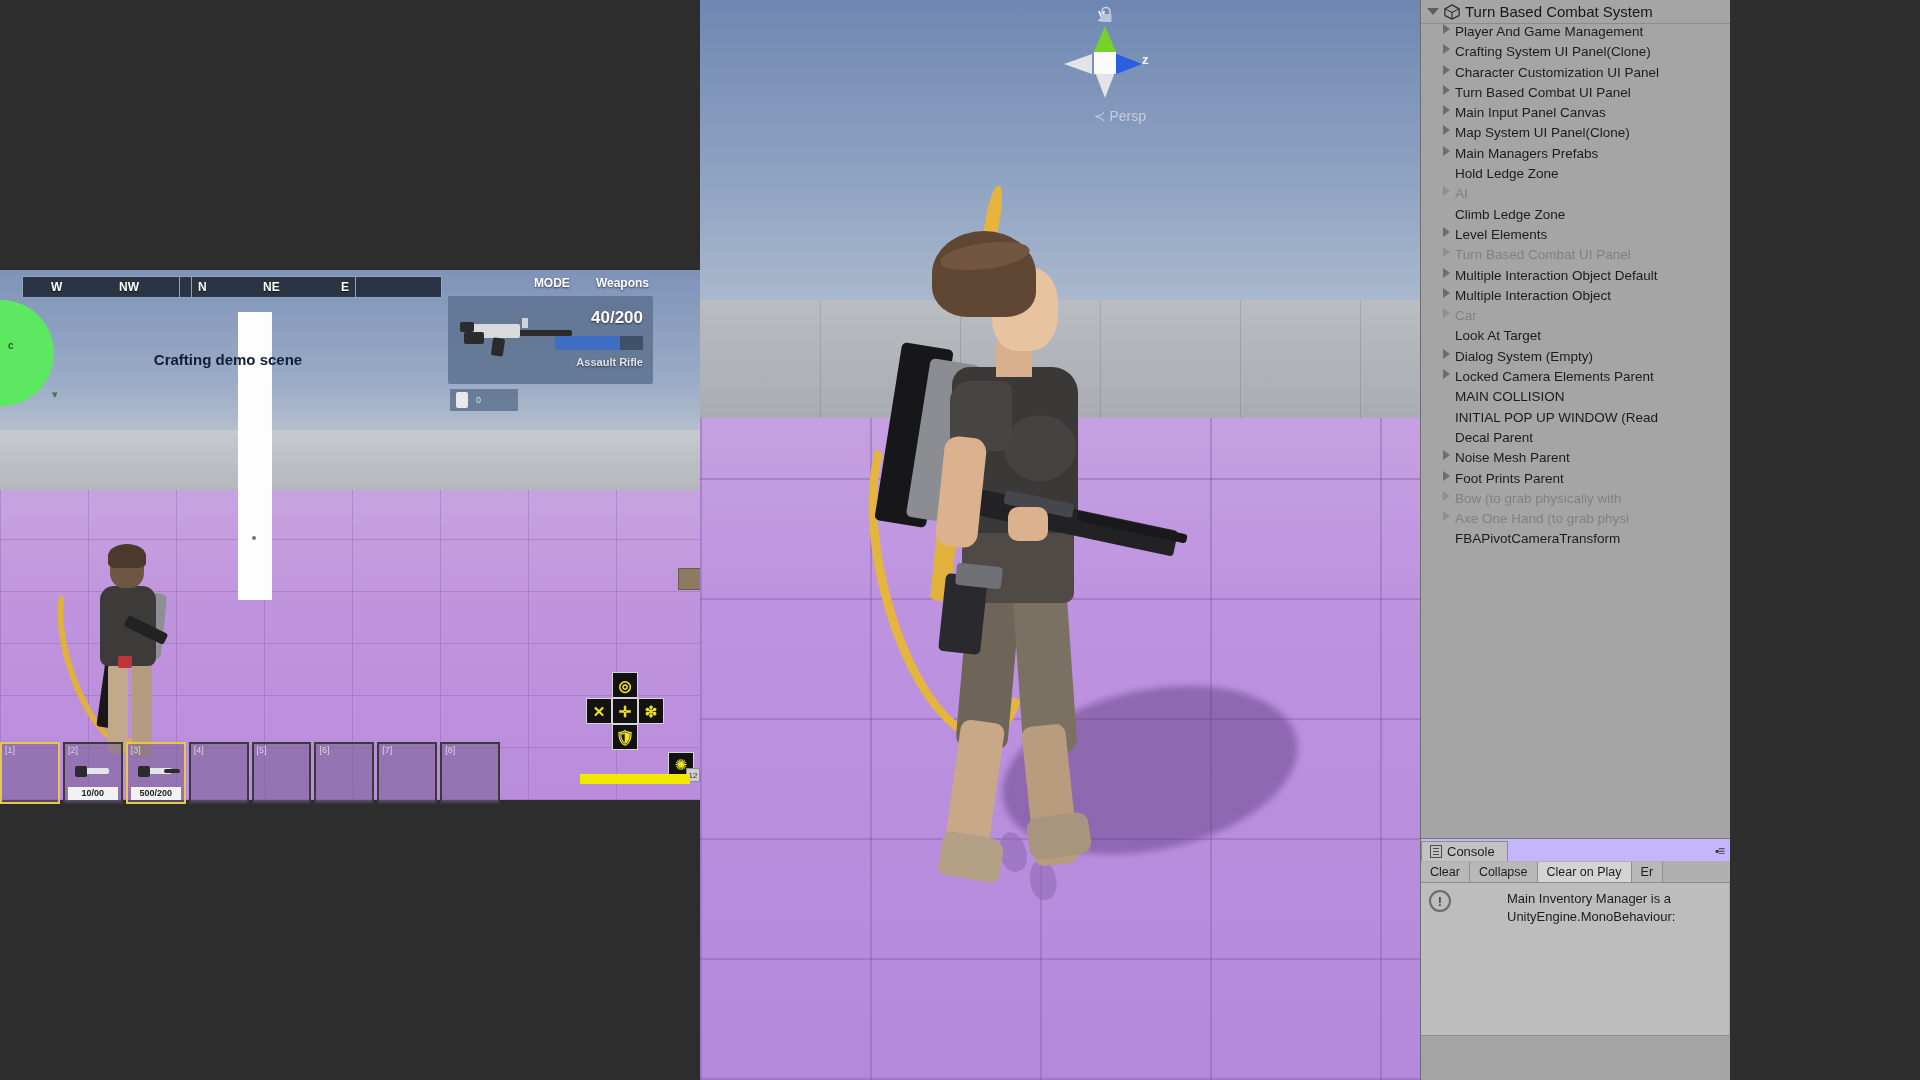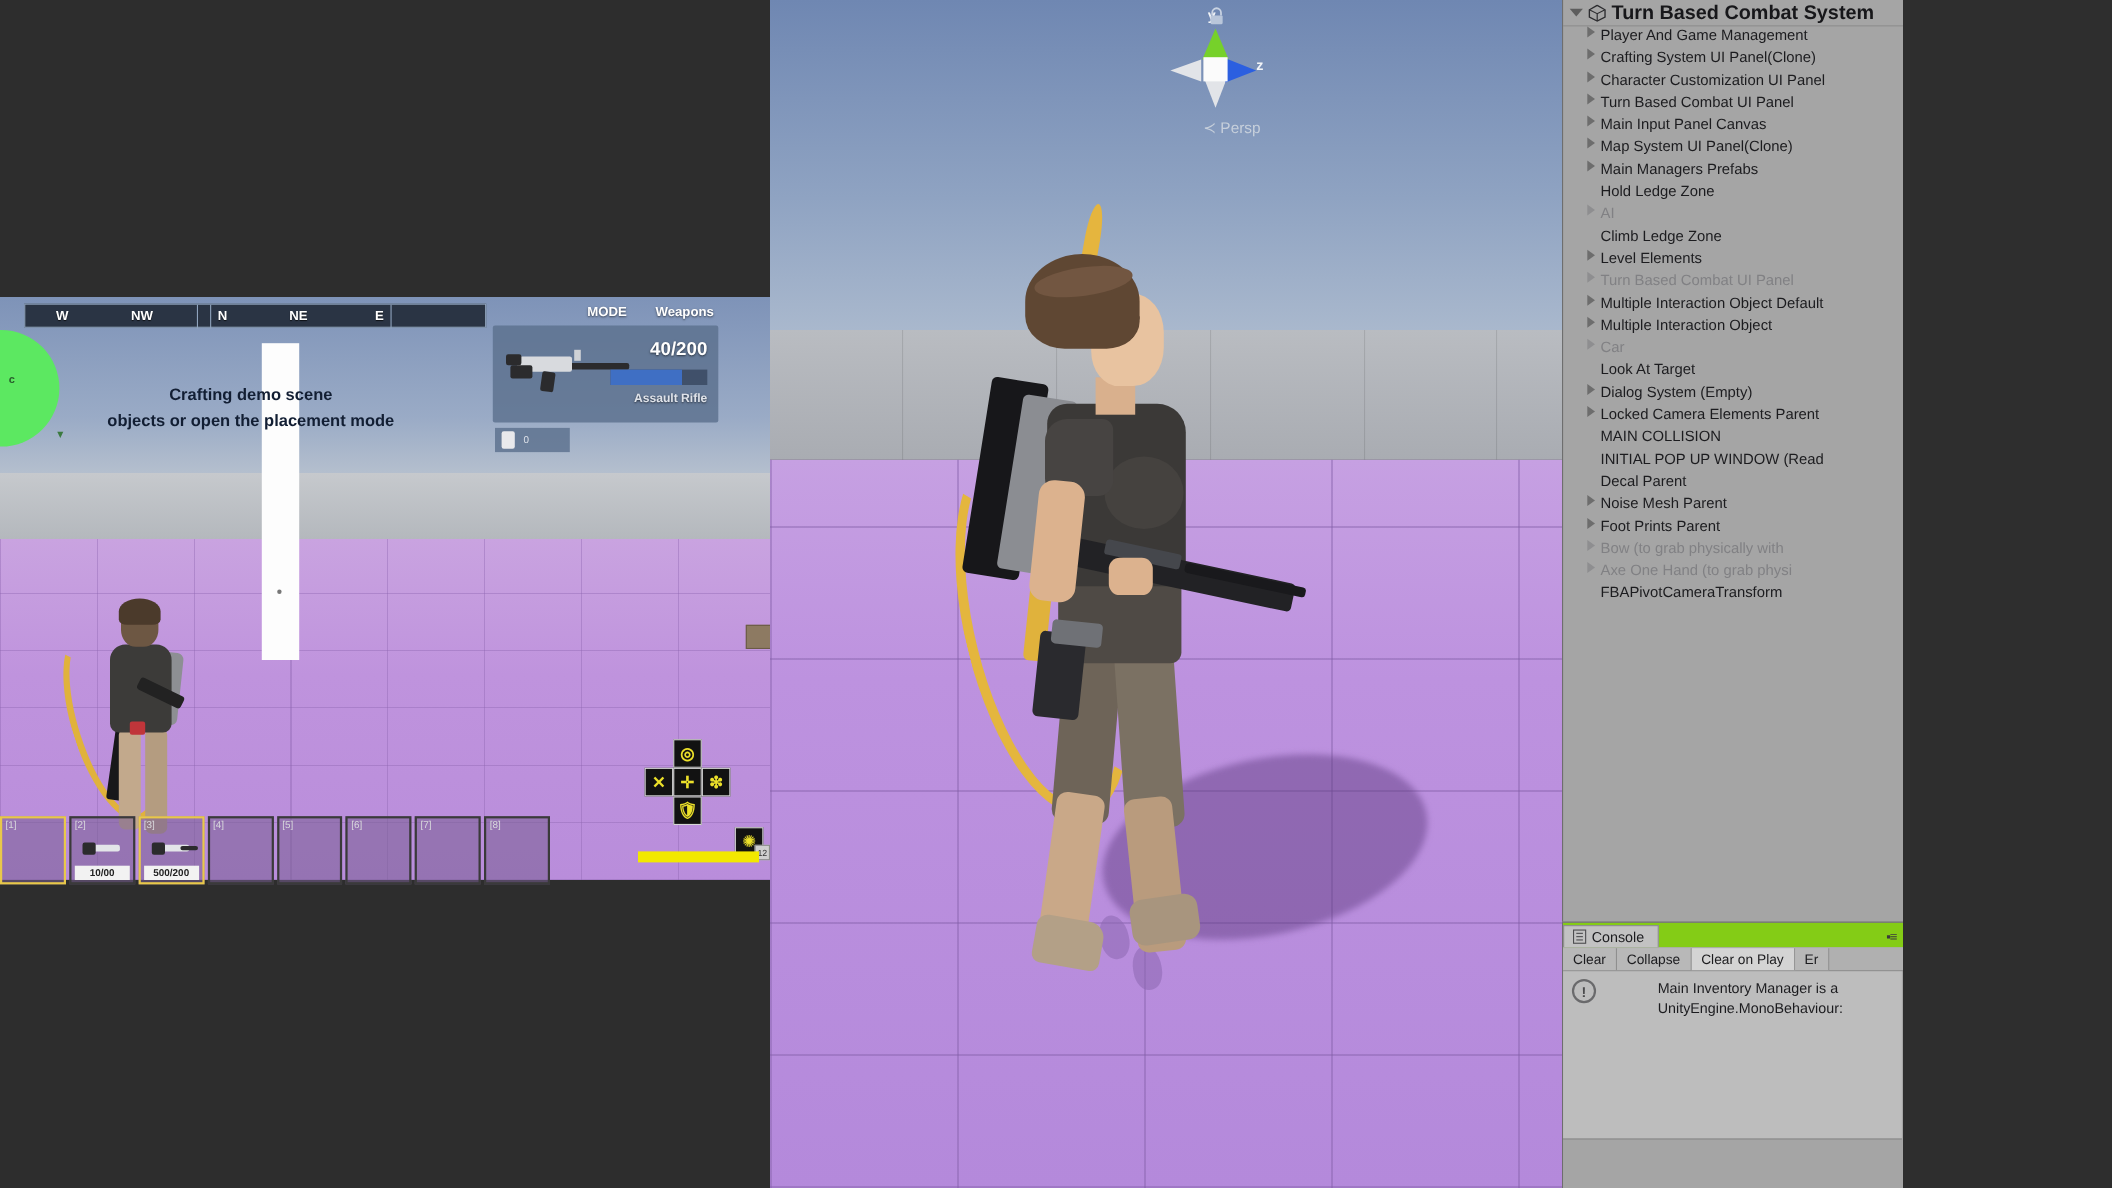--- a/index.html
+++ b/index.html
@@ -214,33 +214,33 @@
   .lock-icon { position:absolute; left:398px; top:6px; width:16px; height:18px; }
 
   
   #hierarchy { position:absolute; left:1420px; top:0; width:310px; height:838px;
                background:#a5a5a5; border-left:1px solid #6e6e6e; }
   .hier-head { display:flex; align-items:center; height:24px; padding-left:6px; gap:4px;
                border-bottom:1px solid #8d8d8d; }
   .hier-head .foldopen { width:0;height:0;border-left:6px solid transparent;border-right:6px solid transparent;
                          border-top:7px solid #5d5d5d; }
   .hier-head .uico { width:18px; height:16px; position:relative; }
-  .hier-head .title { font-size:18px; font-weight:bold; color:#17171a; white-space:nowrap; }
+  .hier-head .title { font-size:15px; font-weight:normal; color:#17171a; white-space:nowrap; }
   .hrow { display:flex; align-items:flex-start; height:20.3px; padding-left:22px; gap:5px; white-space:nowrap; }
   .hrow .fold { width:0;height:0;border-top:5px solid transparent;border-bottom:5px solid transparent;
                 border-left:7px solid #6d6d6d; flex:0 0 auto; }
   .hrow .nofold { width:7px; flex:0 0 auto; }
   .hrow .lbl { font-size:13.5px; color:#1c1c1f; }
   .hrow.dim .lbl { color:#818184; }
   .hrow.dim .fold { border-left-color:#8e8e90; }
 
   
   #console { position:absolute; left:1420px; top:838px; width:310px; height:242px;
              background:#a5a5a5; border-left:1px solid #6e6e6e; border-top:1px solid #757575; }
-  .con-tabbar { height:22px; background:#84cc16; display:flex; align-items:flex-end; position:relative; }
+  .con-tabbar { height:22px; background:#c4b5fd; display:flex; align-items:flex-end; position:relative; }
   .con-tab { height:20px; background:#c2c2c2; border:1px solid #8b8b8b; border-bottom:none;
              display:flex; align-items:center; gap:5px; padding:0 12px 0 8px; font-size:13px; color:#1c1c1f; }
   .con-tab .ico { width:12px; height:13px; border:1.5px solid #4d4d4f; position:relative; }
   .con-tab .ico:before { content:""; position:absolute; left:2px; top:2px; width:6px; height:1px; background:#4d4d4f;
                           box-shadow:0 3px 0 #4d4d4f, 0 6px 0 #4d4d4f; }
   .con-menu { position:absolute; right:6px; bottom:3px; font-size:12px; color:#3a3a3c; letter-spacing:-1px; }
   .con-toolbar { height:22px; background:#b0b0b0; display:flex; align-items:center;
                  border-bottom:1px solid #8b8b8b; }
   .cbtn { height:20px; padding:0 9px; display:flex; align-items:center; font-size:12.5px; color:#1c1c1f;
           border-right:1px solid #8f8f8f; background:#b8b8b8; }
@@ -297,21 +297,20 @@
       <div class="tick" style="left:332px"></div>
       <div class="cd" style="left:28px">W</div>
       <div class="cd" style="left:96px">NW</div>
       <div class="cd" style="left:175px">N</div>
       <div class="cd" style="left:240px">NE</div>
       <div class="cd" style="left:318px">E</div>
     </div>
 
     <div class="hint">
       <div>Crafting demo scene</div>
-      <div>objects or open the placement mode</div>
     </div>
 
     <div class="wpanel">
       <div class="wp-mode">
         <span>MODE</span>
         <span>Weapons</span>
       </div>
       <div class="wp-box">
         <div class="wp-gun">
           <div class="barrel"></div>

